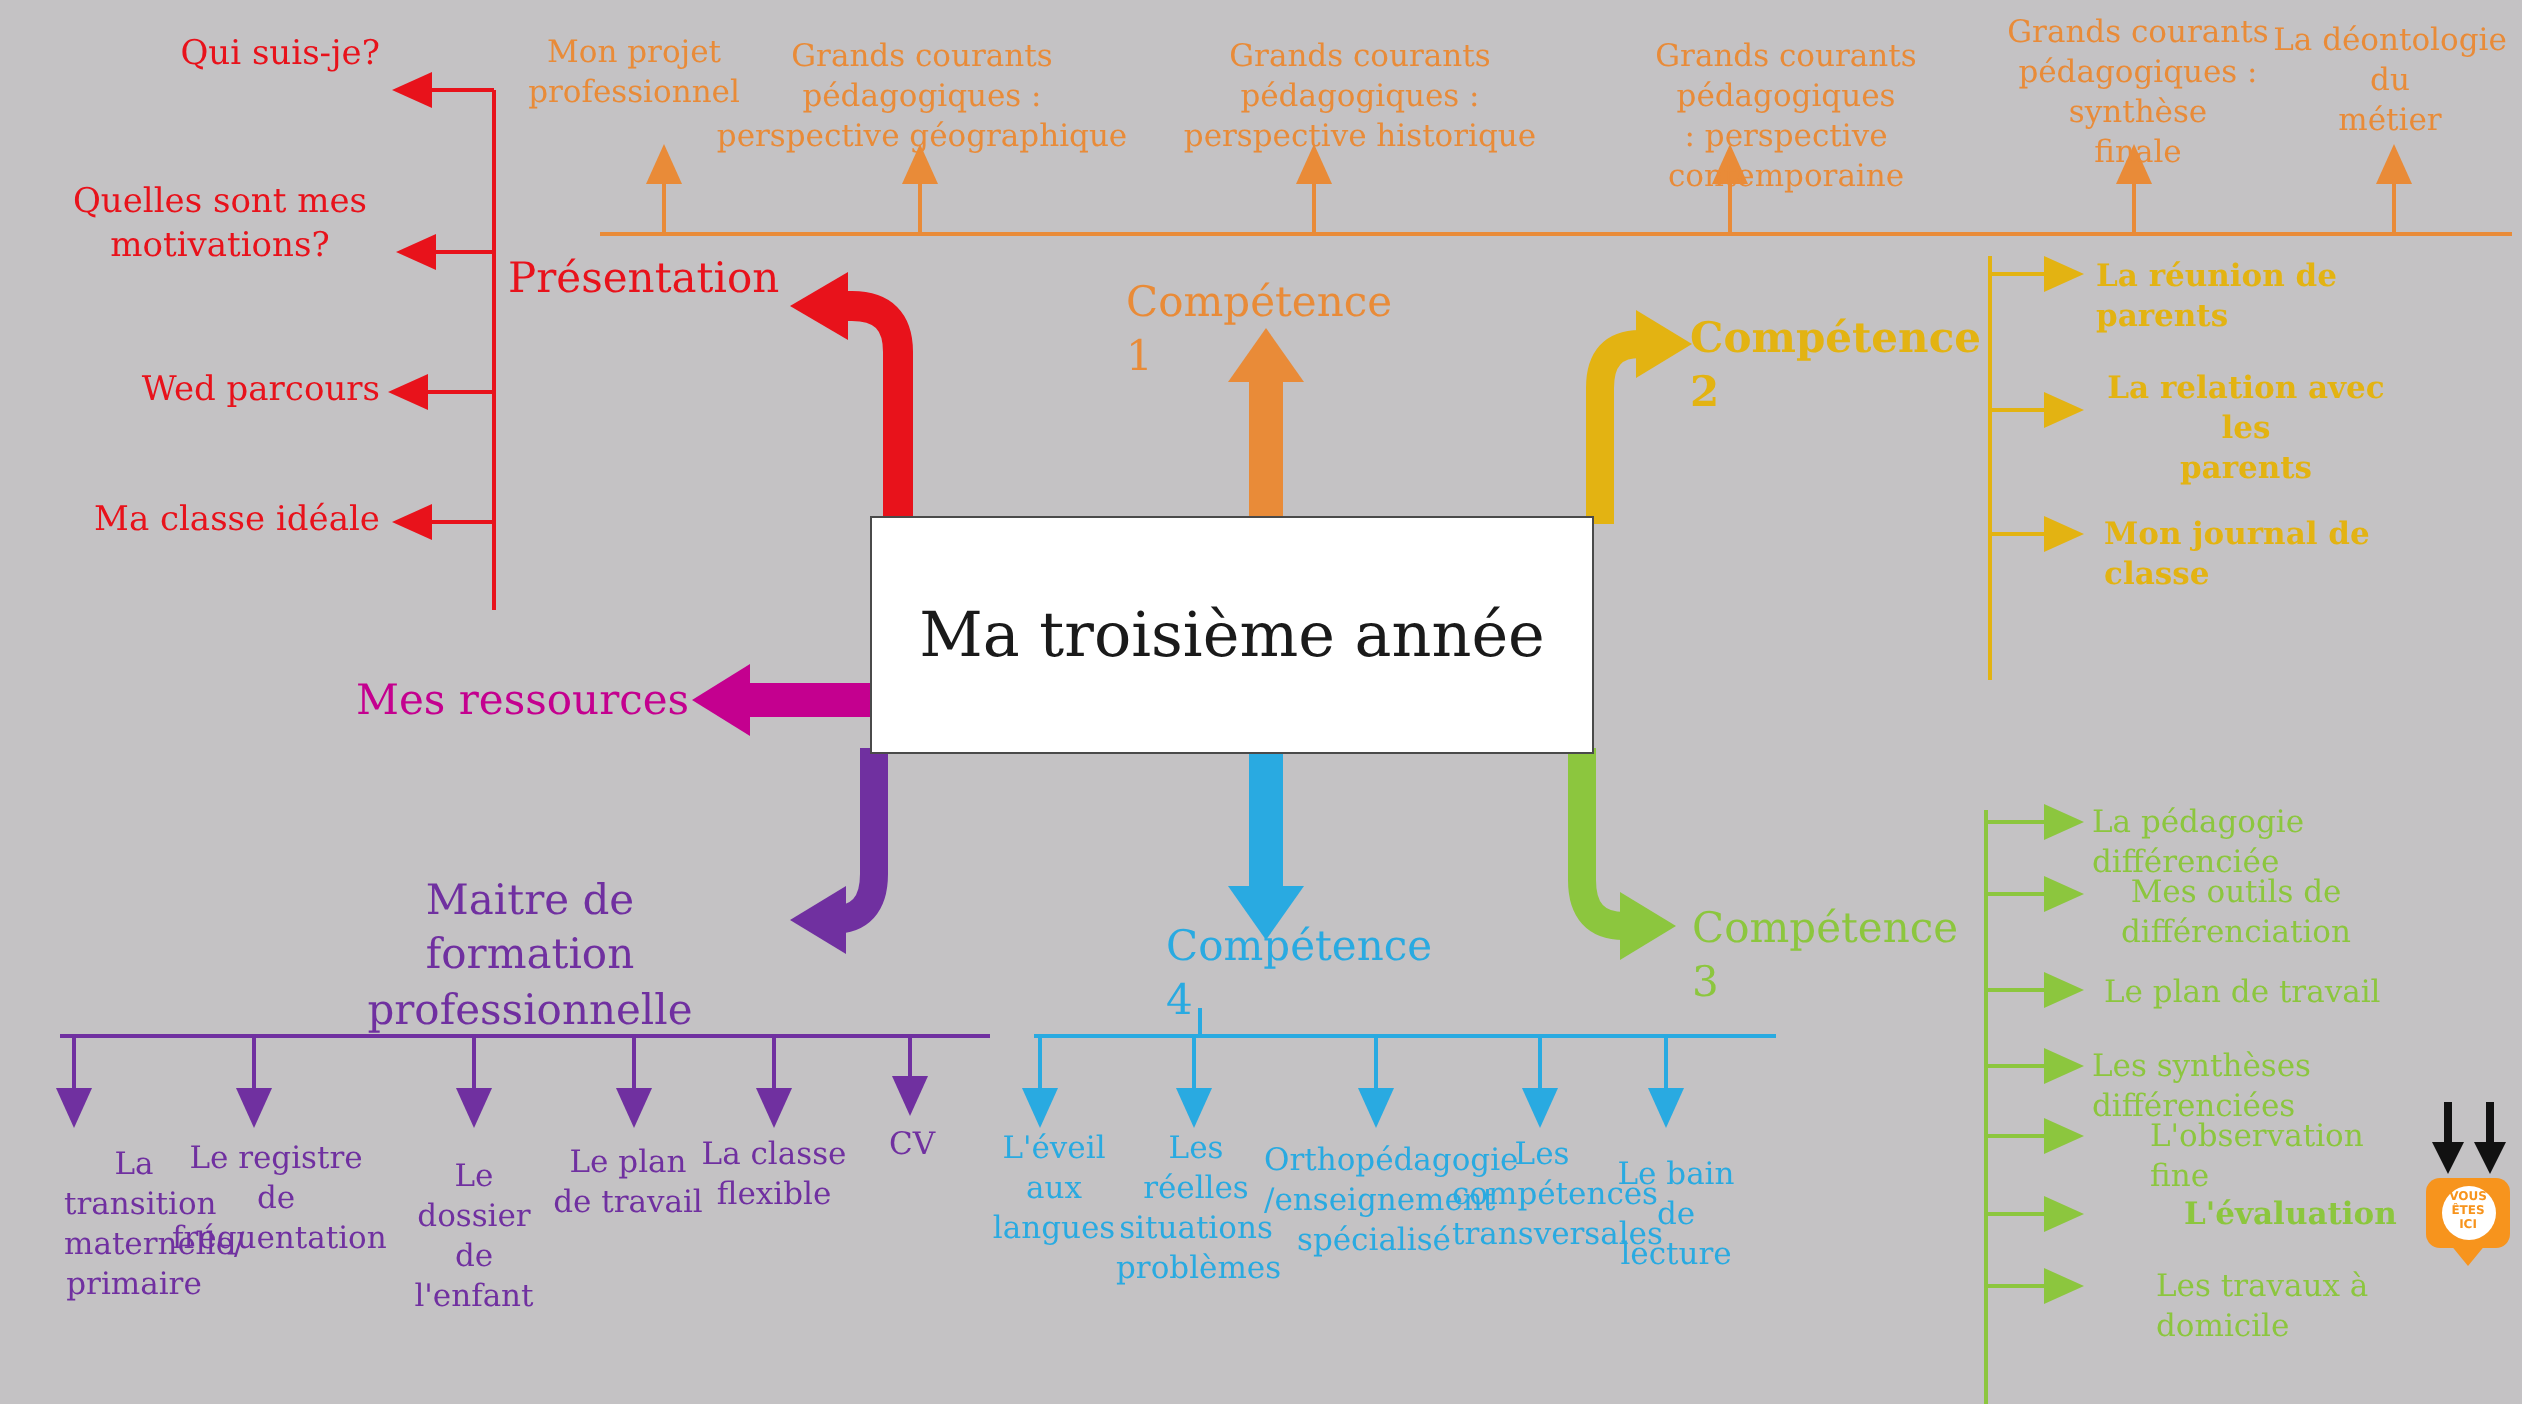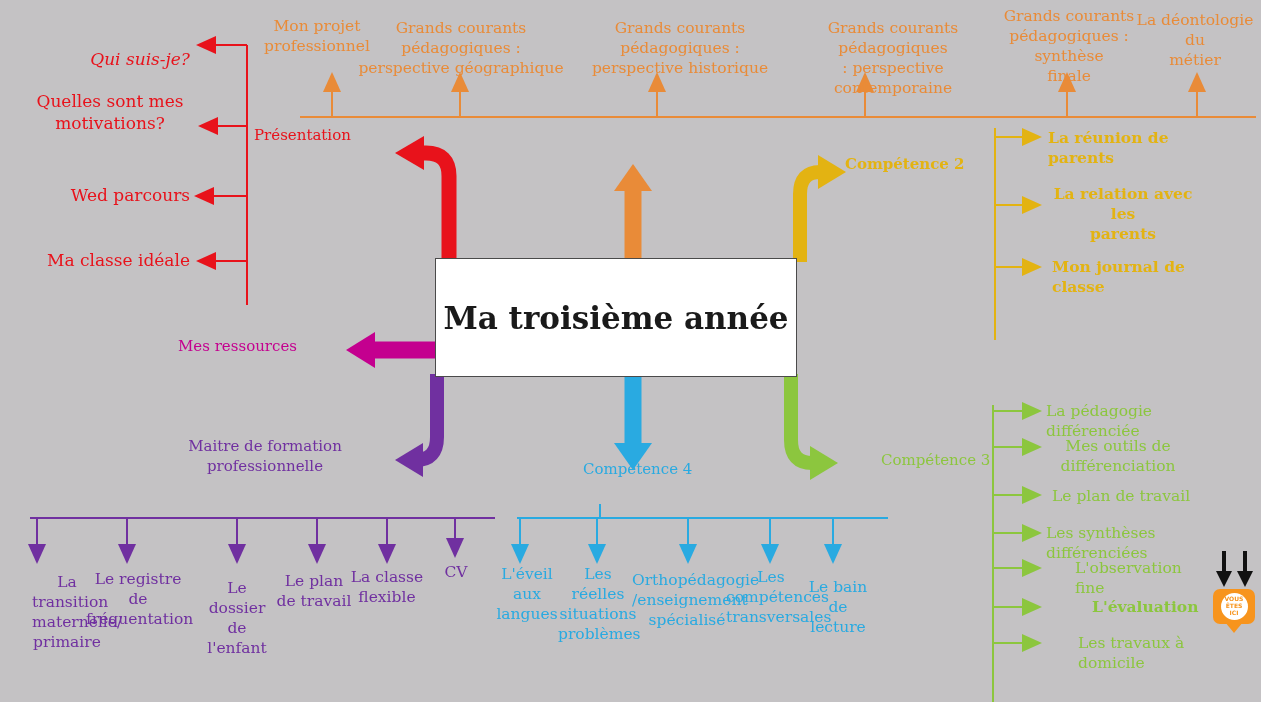--- a/index.html
+++ b/index.html
@@ -6,33 +6,33 @@
   :root{
     --red:#e8121b; --orange:#e98b38; --yellow:#e3b312; --magenta:#c4008f;
     --purple:#7030a0; --cyan:#29aae1; --green:#8cc63e; --bg:#c4c2c4;
   }
   .canvas{
     position:relative; width:1261px; height:702px; background:var(--bg);
     overflow:hidden; font-family:"DejaVu Serif", serif;
   }
   svg.lines{position:absolute; left:0; top:0; z-index:1;}
   .lbl{position:absolute; z-index:3; white-space:pre-line; line-height:1.3;}
-  .branch{font-size:15px;}
+  .branch{font-size:21px;}
   .item{font-size:15.5px;}
   .item-lg{font-size:17px;}
   .red{color:var(--red);} .orange{color:var(--orange);} .yellow{color:var(--yellow);font-weight:bold;}
   .magenta{color:var(--magenta);} .purple{color:var(--purple);} .cyan{color:var(--cyan);}
   .green{color:var(--green);}
   .tc{text-align:center;} .tr{text-align:right;}
   .bold{font-weight:bold;}
   .center-box{
     position:absolute; left:435px; top:258px; width:360px; height:117px;
     background:#ffffff; border:1px solid #4a4a4a; z-index:2;
     display:flex; align-items:center; justify-content:center;
-    font-size:31px; color:#1a1a1a;font-weight:bold;
+    font-size:31px; color:#1a1a1a;
   }
   .pin{
     position:absolute; left:1213px; top:589px; width:42px; height:35px;
     background:#f7941d; border-radius:7px; z-index:5;
     display:flex; align-items:center; justify-content:center;
   }
   .pin::after{
     content:""; position:absolute; top:33px; left:50%; transform:translateX(-50%);
     width:0; height:0; border-left:9px solid transparent;
     border-right:9px solid transparent; border-top:11px solid #f7941d;
@@ -175,26 +175,27 @@
       <line x1="1245" y1="551" x2="1245" y2="573" stroke-width="4"></line>
       <polygon points="1245,587 1237,571 1253,571" stroke="none"></polygon>
     </g>
   </svg>
 
   <div class="center-box">
     <span>Ma troisième année</span>
   </div>
 
   <div class="lbl branch red" style="left:254px;top:126px;width:150px;">Présentation</div>
-  <div class="lbl item-lg red tr" style="left:58px;top:48px;width:132px;font-style:italic;">Qui suis-je?</div>
+  <div class="lbl item-lg red tr" style="left:58px;top:16px;width:132px;">Qui suis-je?</div>
   <div class="lbl item-lg red tc" style="left:30px;top:90px;width:160px;">Quelles sont mes
 motivations?</div>
   <div class="lbl item-lg red tr" style="left:48px;top:184px;width:142px;">Wed parcours</div>
   <div class="lbl item-lg red tr" style="left:40px;top:249px;width:150px;">Ma classe idéale</div>
 
+  <div class="lbl branch orange" style="left:563px;top:138px;width:150px;">Compétence 1</div>
   <div class="lbl item orange tc" style="left:258px;top:16px;width:118px;">Mon projet
 professionnel</div>
   <div class="lbl item orange tc" style="left:356px;top:18px;width:210px;">Grands courants pédagogiques :
 perspective géographique</div>
   <div class="lbl item orange tc" style="left:574px;top:18px;width:212px;">Grands courants pédagogiques :
 perspective historique</div>
   <div class="lbl item orange tc" style="left:792px;top:18px;width:202px;">Grands courants pédagogiques
 : perspective contemporaine</div>
   <div class="lbl item orange tc" style="left:990px;top:6px;width:158px;">Grands courants
 pédagogiques : synthèse
@@ -236,21 +237,21 @@
 problèmes</div>
   <div class="lbl item cyan tc" style="left:632px;top:570px;width:110px;">Orthopédagogie
 /enseignement
 spécialisé</div>
   <div class="lbl item cyan tc" style="left:726px;top:567px;width:90px;">Les
 compétences
 transversales</div>
   <div class="lbl item cyan tc" style="left:798px;top:577px;width:80px;">Le bain de
 lecture</div>
 
-  <div class="lbl branch green" style="left:846px;top:451px;width:150px;margin-left:35px;">Compétence 3</div>
+  <div class="lbl branch green" style="left:846px;top:451px;width:150px;">Compétence 3</div>
   <div class="lbl item green" style="left:1046px;top:401px;width:190px;">La pédagogie différenciée</div>
   <div class="lbl item green tc" style="left:1050px;top:436px;width:136px;">Mes outils de
 différenciation</div>
   <div class="lbl item green" style="left:1052px;top:486px;width:150px;">Le plan de travail</div>
   <div class="lbl item green" style="left:1046px;top:523px;width:200px;">Les synthèses différenciées</div>
   <div class="lbl item green" style="left:1075px;top:558px;width:135px;">L'observation fine</div>
   <div class="lbl item green bold" style="left:1092px;top:597px;width:115px;">L'évaluation</div>
   <div class="lbl item green" style="left:1066px;top:633px;width:165px;margin-left:12px;">Les travaux à domicile</div>
 
   <div class="pin">

